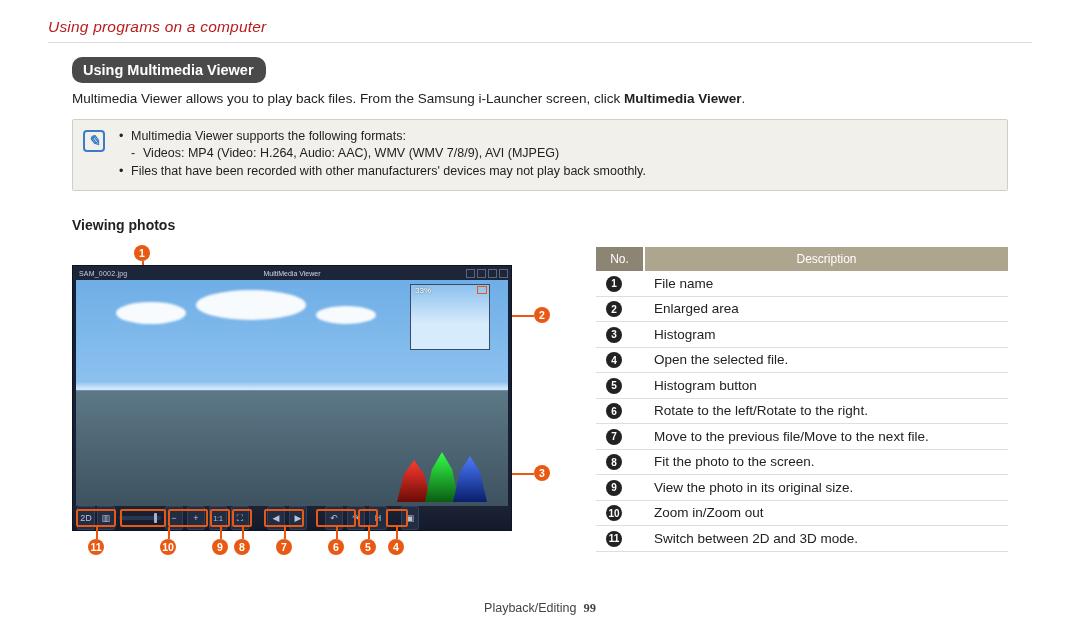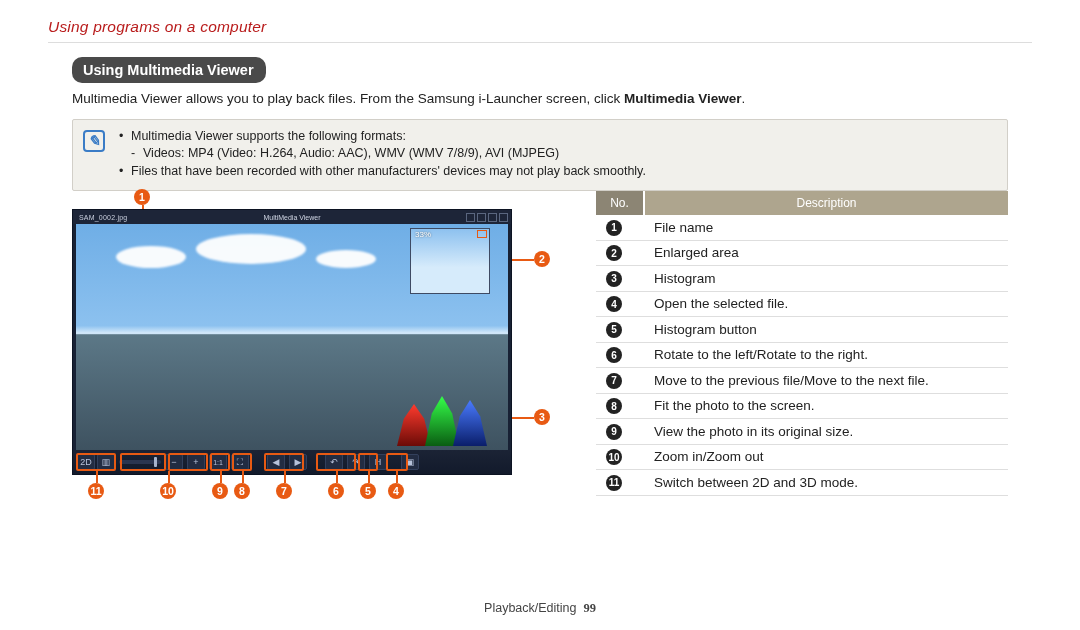--- a/index.html
+++ b/index.html
@@ -46,21 +46,21 @@
     .thumb .pct { position: absolute; top: 1px; left: 4px; color: #fff; font-size: 8px; text-shadow: 0 0 2px rgba(0,0,0,.6); }
     .thumb .zb { position: absolute; right: 2px; top: 1px; width: 10px; height: 8px; border: 1px solid #e85a13; }
 
     .histo { position: absolute; right: 10px; bottom: 4px; width: 98px; height: 52px; display: flex; align-items: flex-end; gap: -6px; }
     .peak { width: 34px; height: 52px; clip-path: polygon(50% 0, 80% 35%, 100% 100%, 0 100%, 20% 35%); margin-left: -6px; }
     .peak.r { background: linear-gradient(#ff3b2e,#6b0b07); height: 42px; }
     .peak.g { background: linear-gradient(#35ff4a,#0a5d12); height: 50px; }
     .peak.b { background: linear-gradient(#4a7bff,#0a1e6a); height: 46px; }
 
     .toolbar { position: absolute; left: 0; right: 0; bottom: 0; height: 24px; background: linear-gradient(#1b2335,#121a2b); display: flex; align-items: center; gap: 4px; padding: 0 4px; }
-    .tbtn { width: 18px; height: 16px; background: #222c42; border: 1px solid #33405c; border-radius: 2px; display: flex; align-items: center; justify-content: center; color: #b7c2da; font-size: 9px; }
+    .tbtn { width: 18px; height: 24px; background: #222c42; border: 1px solid #33405c; border-radius: 2px; display: flex; align-items: center; justify-content: center; color: #b7c2da; font-size: 9px; }
     .tgroup { display: flex; gap: 2px; }
     .slider { width: 42px; height: 4px; background: #2a3550; border-radius: 2px; position: relative; }
     .slider::after { content: ""; position: absolute; right: 4px; top: -3px; width: 3px; height: 10px; background: #a6b3cd; border-radius: 1px; }
 
     
     .refs { flex: 1; }
     table { width: 100%; border-collapse: collapse; }
     th { text-align: center; font-weight: normal; padding: 5px 10px 5px 10px; font-size: 12px; }
     th.no { background: #8c8574; color: #fff; width: 48px; border-right: 2px solid #fff; }
     th.desc { background: #aea58e; color: #fff; }
@@ -87,20 +87,21 @@
     <div class="note-icon">✎</div>
     <div class="note-body">
       <ul>
         <li>Multimedia Viewer supports the following formats:</li>
         <li class="dash">Videos: MP4 (Video: H.264, Audio: AAC), WMV (WMV 7/8/9), AVI (MJPEG)</li>
         <li>Files that have been recorded with other manufacturers' devices may not play back smoothly.</li>
       </ul>
     </div>
   </div>
 
+  <div class="subhead">Viewing photos</div>
 
   <div class="main-row">
 
     <div class="shot-wrap">
 
       <div class="callout" style="left:62px; top:-2px;">1</div>
       <div class="callout-line" style="left:70px; top:14px; width:2px; height:6px;"></div>
       <div class="callout-box" style="left:6px; top:20px; width:66px; height:10px;"></div>
 
       <div class="callout" style="left:462px; top:60px;">2</div>

